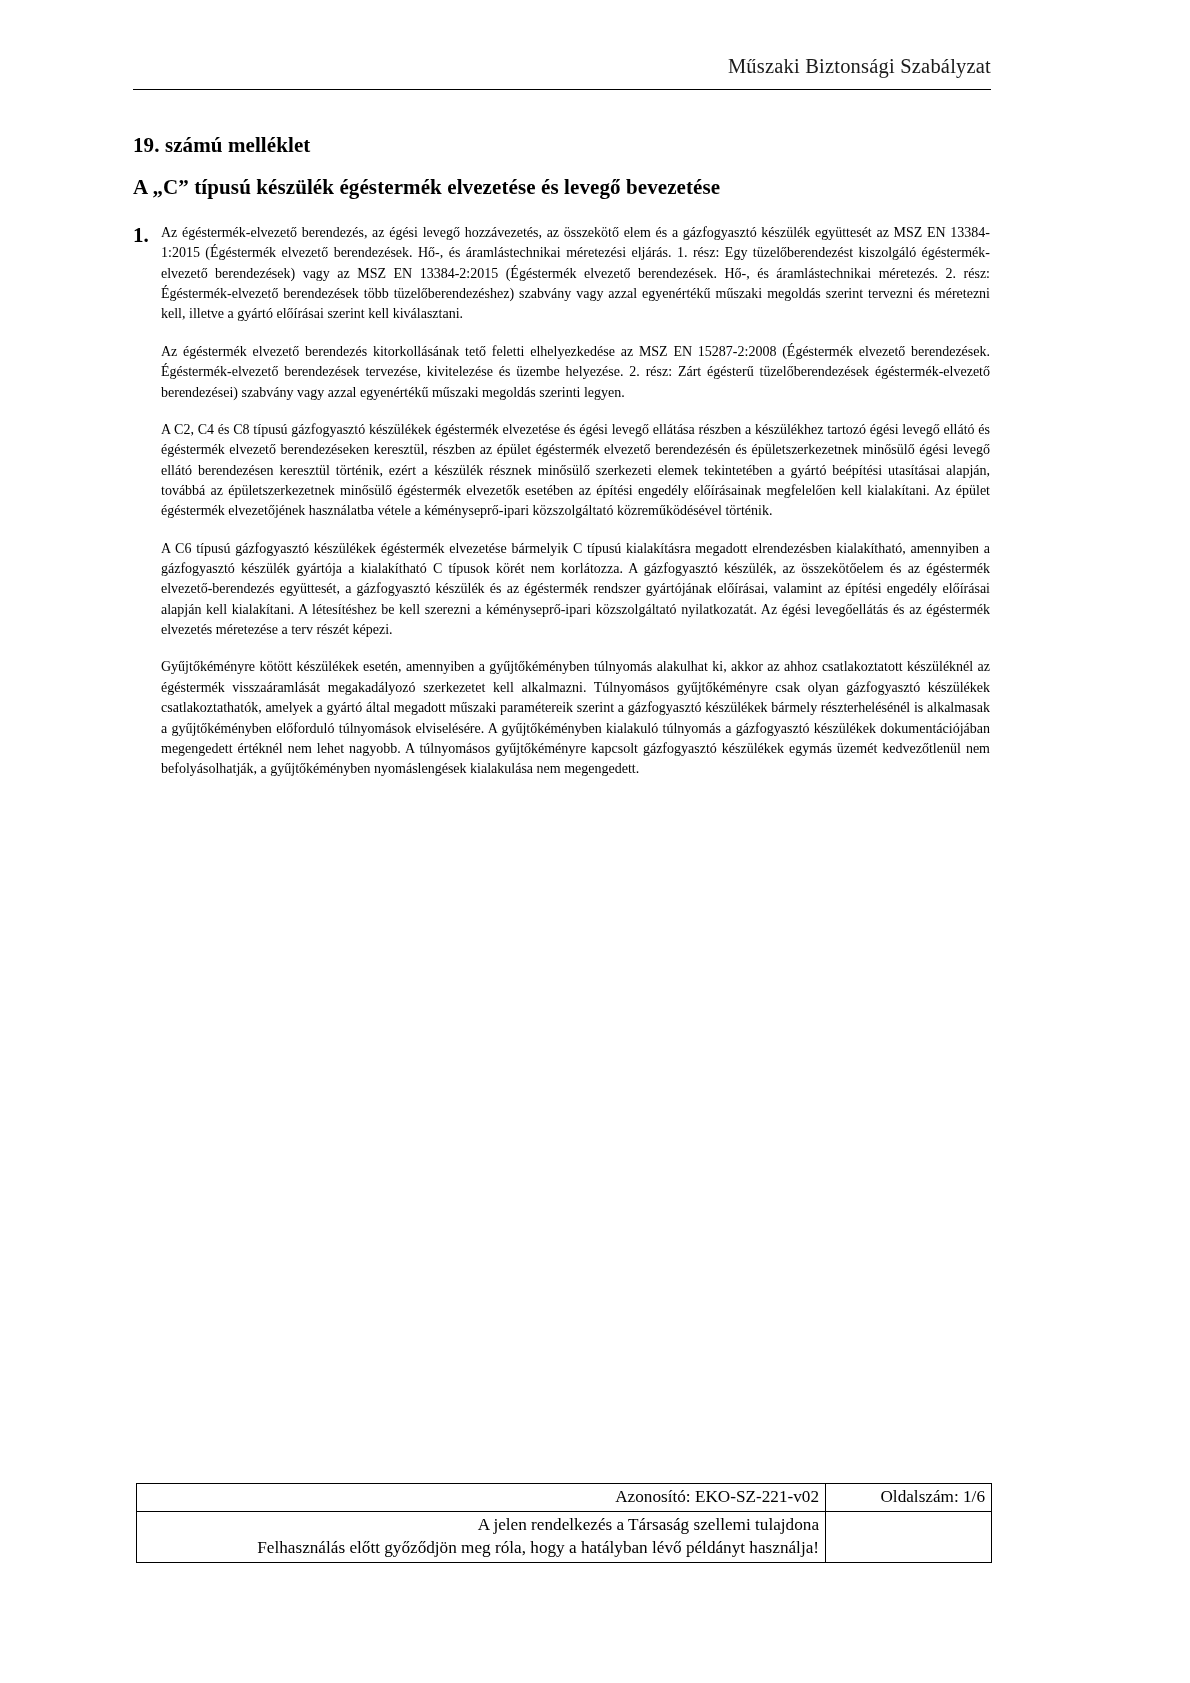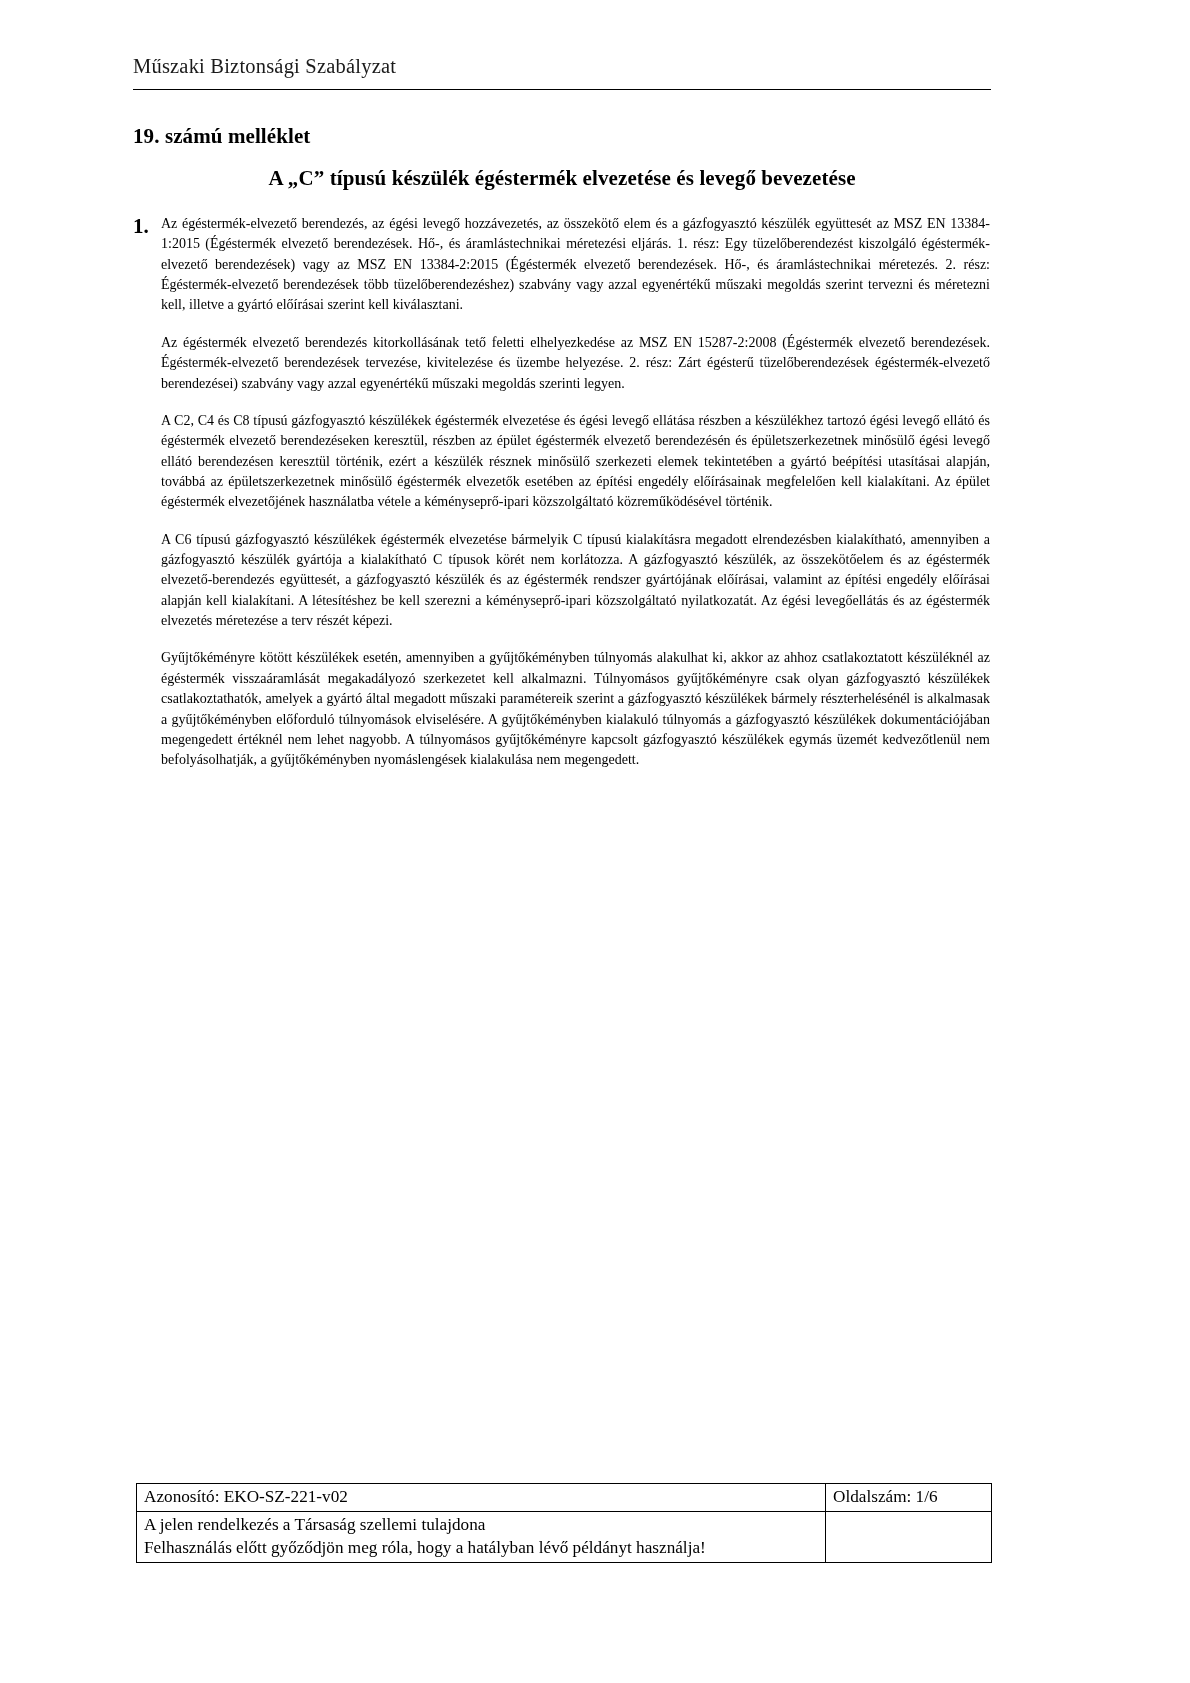--- a/index.html
+++ b/index.html
@@ -19,45 +19,46 @@
     box-sizing: border-box;
     overflow: hidden;
   }
   .page-header {
     position: absolute;
     left: 133px;
     top: 55px;
     width: 858px;
   }
   .header-text {
+    text-align: right;
     font-size: 20.5px;
     letter-spacing: 0.2px;
     color: #1a1a1a;
   }
   .header-rule {
     margin-top: 11px;
     border-bottom: 1.2px solid #000000;
     width: 100%;
   }
   .content {
     position: absolute;
     left: 133px;
-    top: 124px;
+    top: 133px;
     width: 858px;
   }
   .annex-title {
     font-weight: bold;
     font-size: 21px;
     letter-spacing: 0.1px;
     margin: 0 0 17px 0;
   }
   .doc-title {
     font-weight: bold;
     font-size: 21px;
-    text-align: center;
+    text-align: left;
     margin: 12px 0 23px 0;
     letter-spacing: 0.1px;
   }
   .section-heading {
     font-weight: bold;
     font-size: 21px;
     margin: 0 0 20px 0;
     position: relative;
     padding-left: 31px;
     letter-spacing: 0.05px;
@@ -86,20 +87,21 @@
     top: 1483px;
     width: 856px;
     border-collapse: collapse;
     font-size: 17.2px;
   }
   .footer-table td {
     border: 1px solid #000000;
     padding: 2px 6px 3px 7px;
     vertical-align: top;
     line-height: 1.30;
+    text-align: right;
   }
   .footer-table td.id-cell { width: 692px; }
   .footer-table td.page-cell { width: 163px; }
   .footer-table td.note-cell { }
   .footer-table td.blank-cell { }
   .note-line { display: block; white-space: nowrap; }
 </style>
 </head>
 <body>
 

